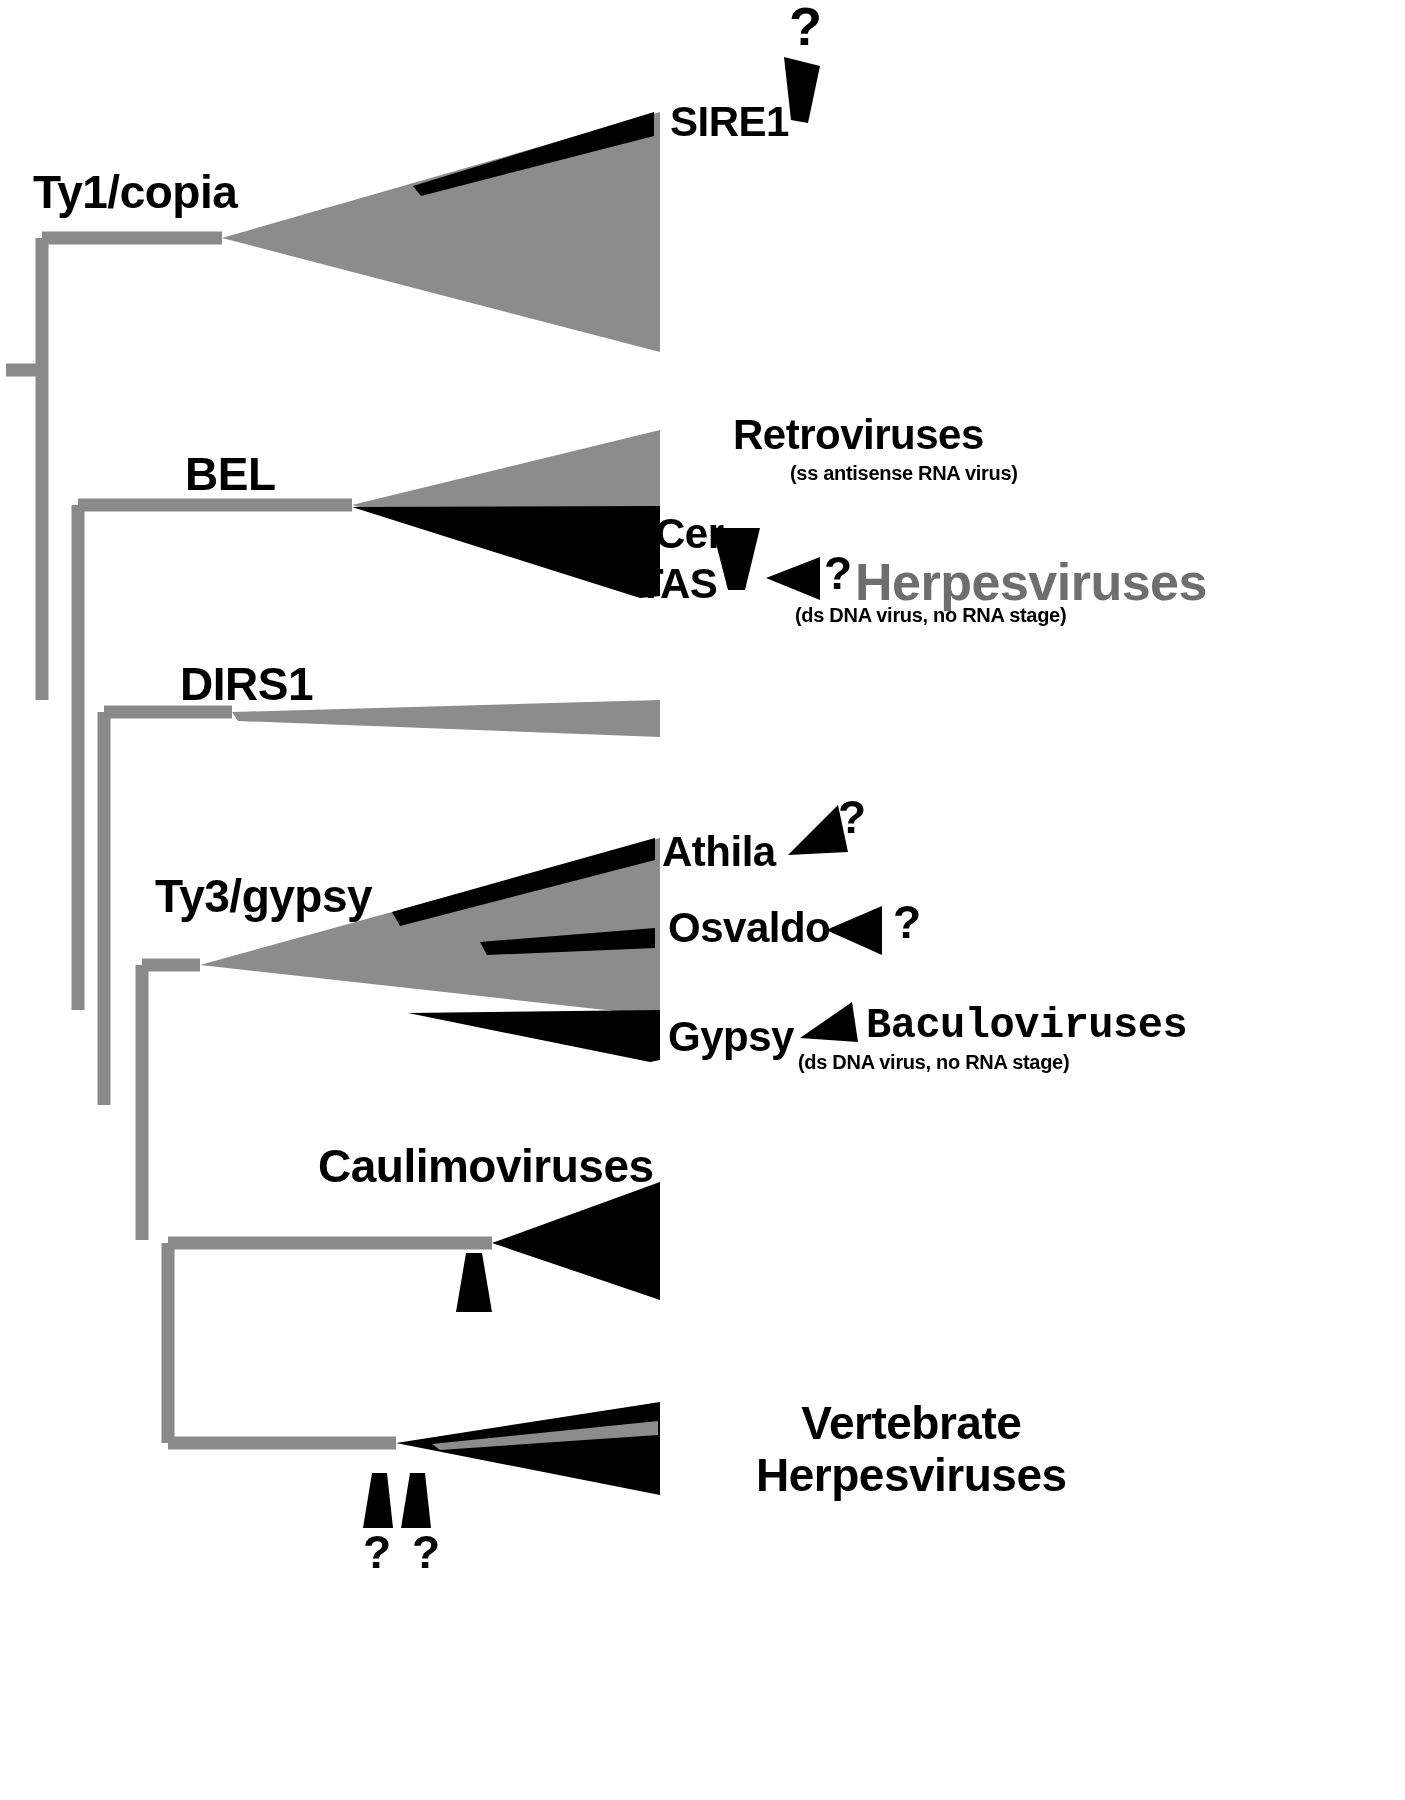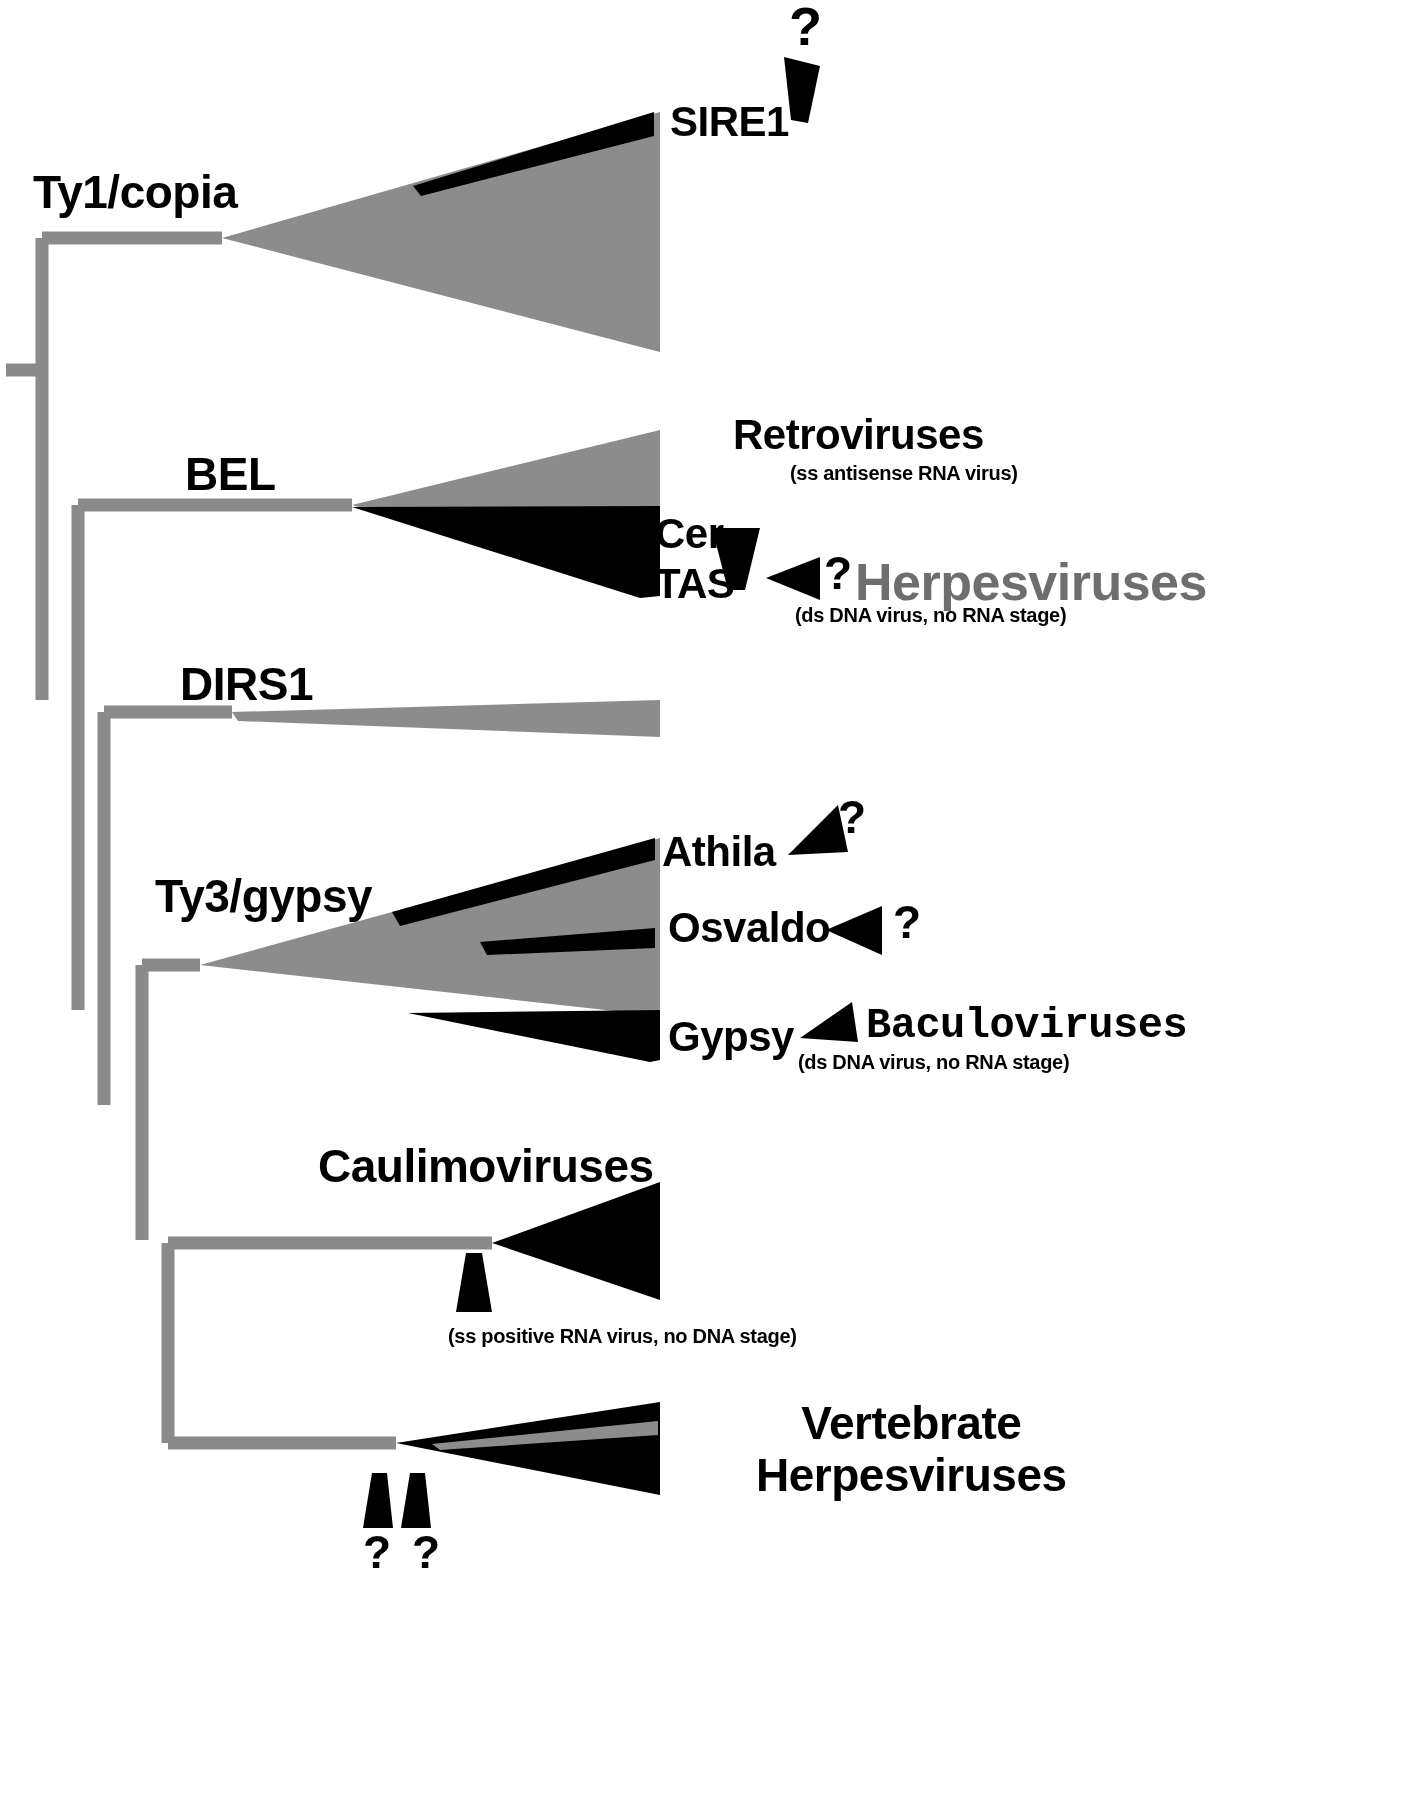--- a/index.html
+++ b/index.html
@@ -139,38 +139,37 @@
 
   <div class="lbl clade-label two-line" style="left:756px; top:1398px;text-align:center;">
     <div>Vertebrate</div>
     <div>Herpesviruses</div>
   </div>
 
   <div class="lbl taxon-label" style="left:670px; top:100px;">SIRE1</div>
 
   <div class="lbl taxon-label" style="left:655px; top:512px;">Cer</div>
 
-  <div class="lbl taxon-label" style="left:655px; top:562px;">TAS</div>
+  <div class="lbl taxon-label" style="left:638px; top:562px;">TAS</div>
 
   <div class="lbl taxon-label" style="left:662px; top:830px;">Athila</div>
 
   <div class="lbl taxon-label" style="left:668px; top:906px;">Osvaldo</div>
 
   <div class="lbl taxon-label" style="left:668px; top:1015px;">Gypsy</div>
 
   <div class="lbl virus-label" style="left:733px; top:413px;">Retroviruses</div>
   <div class="lbl caption" style="left:790px; top:463px;">(ss antisense RNA virus)</div>
 
   <div class="lbl virus-label-gray" style="left:855px; top:555px;">Herpesviruses</div>
   <div class="lbl caption" style="left:795px; top:605px;">(ds DNA virus, no RNA stage)</div>
 
   <div class="lbl virus-label" style="left:866px; top:1004px;font-family:Liberation Mono, monospace;">Baculoviruses</div>
   <div class="lbl caption" style="left:798px; top:1052px;">(ds DNA virus, no RNA stage)</div>
 
-  <div class="lbl caption" style="left:448px; top:1326px;">(ss positive RNA virus, no DNA stage)</div>
 
   <div class="lbl qmark" style="left:789px; top:-2px;">?</div>
 
   <div class="lbl qmark-sm" style="left:824px; top:549px;">?</div>
 
   <div class="lbl qmark-sm" style="left:838px; top:793px;">?</div>
 
   <div class="lbl qmark-sm" style="left:893px; top:898px;">?</div>
 
   <div class="lbl qmark-sm" style="left:363px; top:1528px;">?</div>

